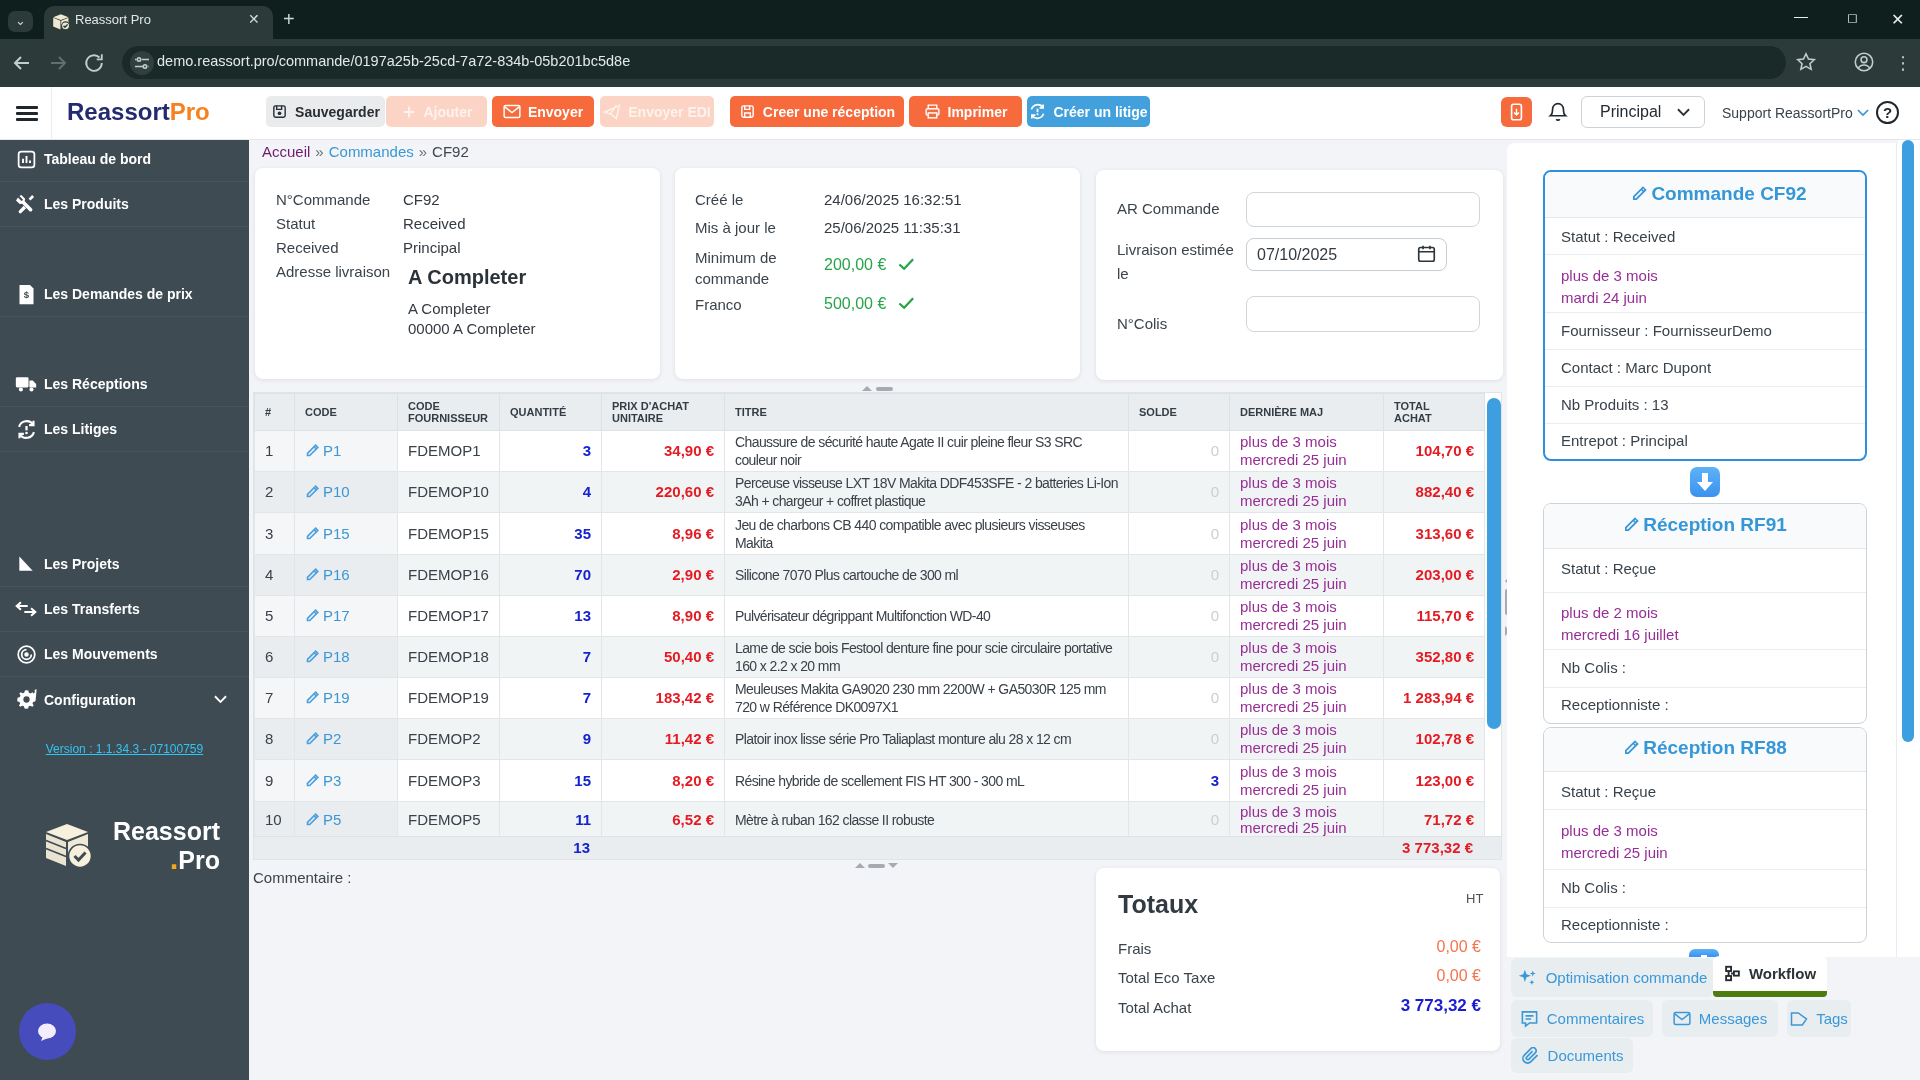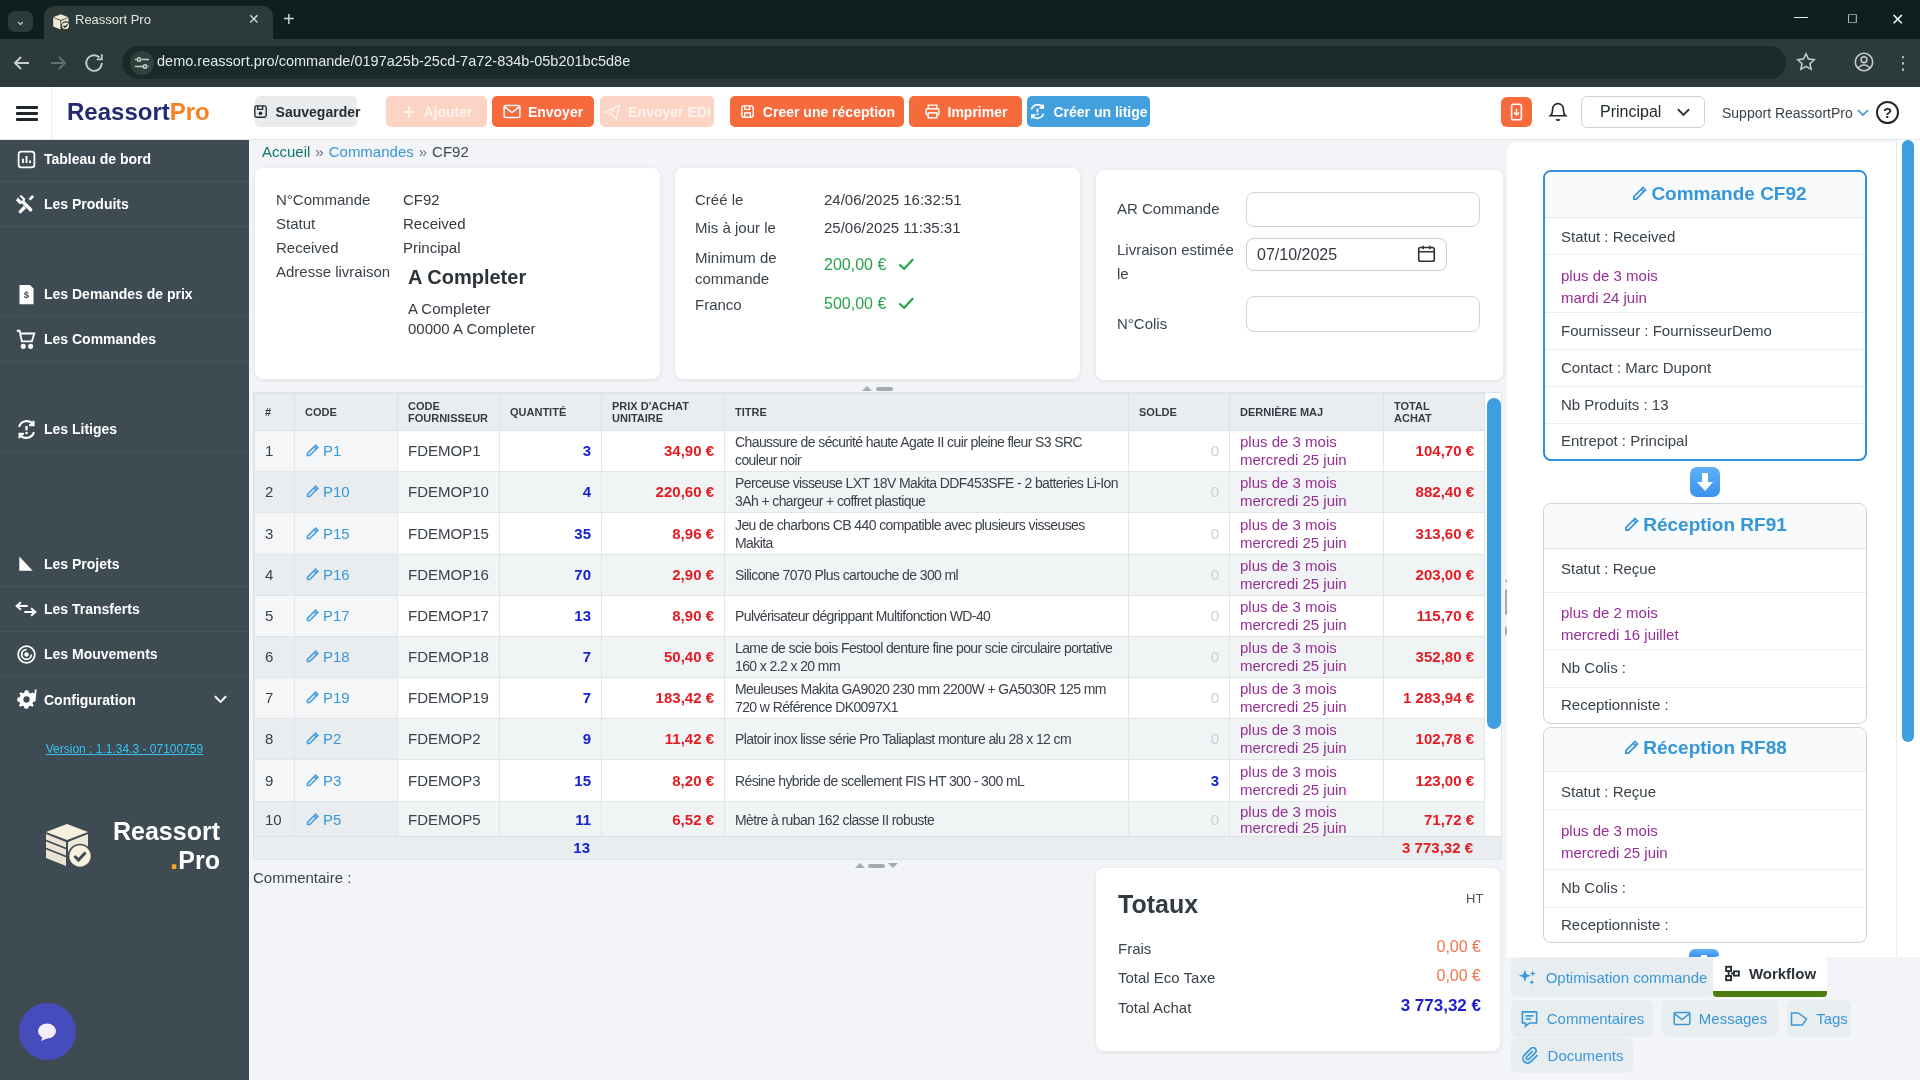--- a/index.html
+++ b/index.html
@@ -120,21 +120,21 @@
     </svg>
   <div class="abs" style="left:1894px;top:52px;color:#c3cecc;font-size:18px;line-height:22px">⋮</div>
 
   <div class="abs wbtn" style="left:1794px;top:8px">—</div>
   <div class="abs wbtn" style="left:1847px;top:10px;font-size:13px">◻</div>
   <div class="abs wbtn" style="left:1891px;top:10px;font-size:16px">✕</div>
 
   <div class="abs" id="appheader"></div>
   <div class="abs" style="left:51px;top:87px;width:1px;height:52px;background:#ececec"></div>
 
-  <div class="btn gray" style="left:255px;width:102px">
+  <div class="btn gray" style="left:266px;width:119px">
     <svg width="17" height="17" viewBox="0 0 24 24" fill="none" stroke="#272e34" stroke-width="2">
         <rect x="4" y="4" width="16" height="16" rx="2.5"></rect>
         <path d="M8 4v5h7V4"></path>
         <circle cx="12" cy="14.5" r="2.6" fill="#272e34" stroke="none"></circle>
       </svg>
     Sauvegarder</div>
   <div class="btn disabled" style="left:386px;width:101px">
     <svg width="16" height="16" viewBox="0 0 24 24" fill="none" stroke="#fef2ec" stroke-width="3">
         <path d="M12 4v16M4 12h16"></path>
       </svg>
@@ -208,27 +208,28 @@
           <path d="M3.2 4.8L7 8.6l1.2-.3.4-1.2L4.8 3.3 7 2.2l4 4-.4 2.7 7.6 7.6a2 2 0 1 1-2.8 2.8l-7.6-7.6-2.7.4-4-4z"></path>
           <path d="M20.8 4.4l-3.9 3.9-2.1-2.1 3.9-3.9 2.1 2.1zM9.5 14l-5 5a1.8 1.8 0 0 0 2.6 2.6l5-5z"></path>
         </svg>
       </span>Les Produits</div>
   <div class="sitem" style="top:272px"><span class="ic">
         <svg width="19" height="21" viewBox="0 0 20 24" fill="#fff">
           <path d="M2 1h12l4 4v18H2z"></path>
           <text x="10" y="16" font-size="11" fill="#3e4b53" text-anchor="middle" font-weight="bold" font-family="Liberation Sans">$</text>
         </svg>
       </span>Les Demandes de prix</div>
-  <div class="sitem" style="top:317px"><span class="ic">
-        <svg width="23" height="22" viewBox="0 0 24 24" fill="none" stroke="#fff" stroke-width="2">
-          <path d="M2 3h3l2.5 11.5h11L21 6H6"></path>
-          <circle cx="9" cy="20" r="1.8" fill="#fff"></circle>
-          <circle cx="17" cy="20" r="1.8" fill="#fff"></circle>
-        </svg>
-      </span>Les Commandes</div>
+  <div class="sitem" style="top:362px"><span class="ic">
+        <svg width="24" height="20" viewBox="0 0 26 20" fill="#fff">
+          <rect x="1" y="2" width="15" height="12" rx="1.5"></rect>
+          <path d="M17 6h4l4 4v4h-8z"></path>
+          <circle cx="7" cy="16.5" r="2.4"></circle>
+          <circle cx="19.5" cy="16.5" r="2.4"></circle>
+        </svg>
+      </span>Les Réceptions</div>
   <div class="sitem" style="top:407px"><span class="ic">
         <svg width="21" height="21" viewBox="0 0 24 24" fill="none" stroke="#fff" stroke-width="2.4">
           <path d="M3.5 9a9 9 0 0 1 16.2-2.5M20.5 15a9 9 0 0 1-16.2 2.5"></path>
           <path d="M20 2v5h-5M4 22v-5h5"></path>
           <path d="M12 8v5" stroke-width="2.6"></path>
           <circle cx="12" cy="16" r="1.5" fill="#fff" stroke="none"></circle>
         </svg>
       </span>Les Litiges</div>
   <div class="sitem" style="top:542px"><span class="ic">
         <svg width="20" height="20" viewBox="0 0 24 24" fill="#fff">
@@ -273,21 +274,21 @@
   </svg>
   <div class="abs" style="left:100px;top:818px;width:120px;color:#fff;font-weight:bold;font-size:25px;line-height:27px;text-align:right">Reassort<br><span style="color:#f2a71d;font-size:31px">.</span>Pro</div>
 
   <div class="abs" style="left:19px;top:1003px;width:57px;height:57px;border-radius:50%;background:#474cbc"></div>
   <svg class="abs" style="left:34px;top:1021px" width="28" height="24" viewBox="0 0 28 24">
       <ellipse cx="13" cy="10" rx="9" ry="7.5" fill="#f4eefc"></ellipse>
       <path d="M9 15l-2 5 7-3z" fill="#f4eefc"></path>
     </svg>
 
   <div class="abs" style="left:262px;top:143px;font-size:15px;color:#68717a">
-    <span style="color:#0f766e">Accueil</span><span style="margin:0 5px">»</span><span style="color:#3b97d4">Commandes</span><span style="margin:0 5px">»</span><span style="color:#3f474e">CF92</span>
+    <span style="color:#701a75">Accueil</span><span style="margin:0 5px">»</span><span style="color:#3b97d4">Commandes</span><span style="margin:0 5px">»</span><span style="color:#3f474e">CF92</span>
   </div>
 
   <div class="card" style="left:255px;top:168px;width:405px;height:211px"></div>
   <div class="lbl" style="left:276px;top:191px">N°Commande</div>
     <div class="val" style="left:403px;top:191px">CF92</div>
   <div class="lbl" style="left:276px;top:215px">Statut</div>
     <div class="val" style="left:403px;top:215px">Received</div>
   <div class="lbl" style="left:276px;top:239px">Received</div>
     <div class="val" style="left:403px;top:239px">Principal</div>
   <div class="lbl" style="left:276px;top:263px">Adresse livraison</div>

